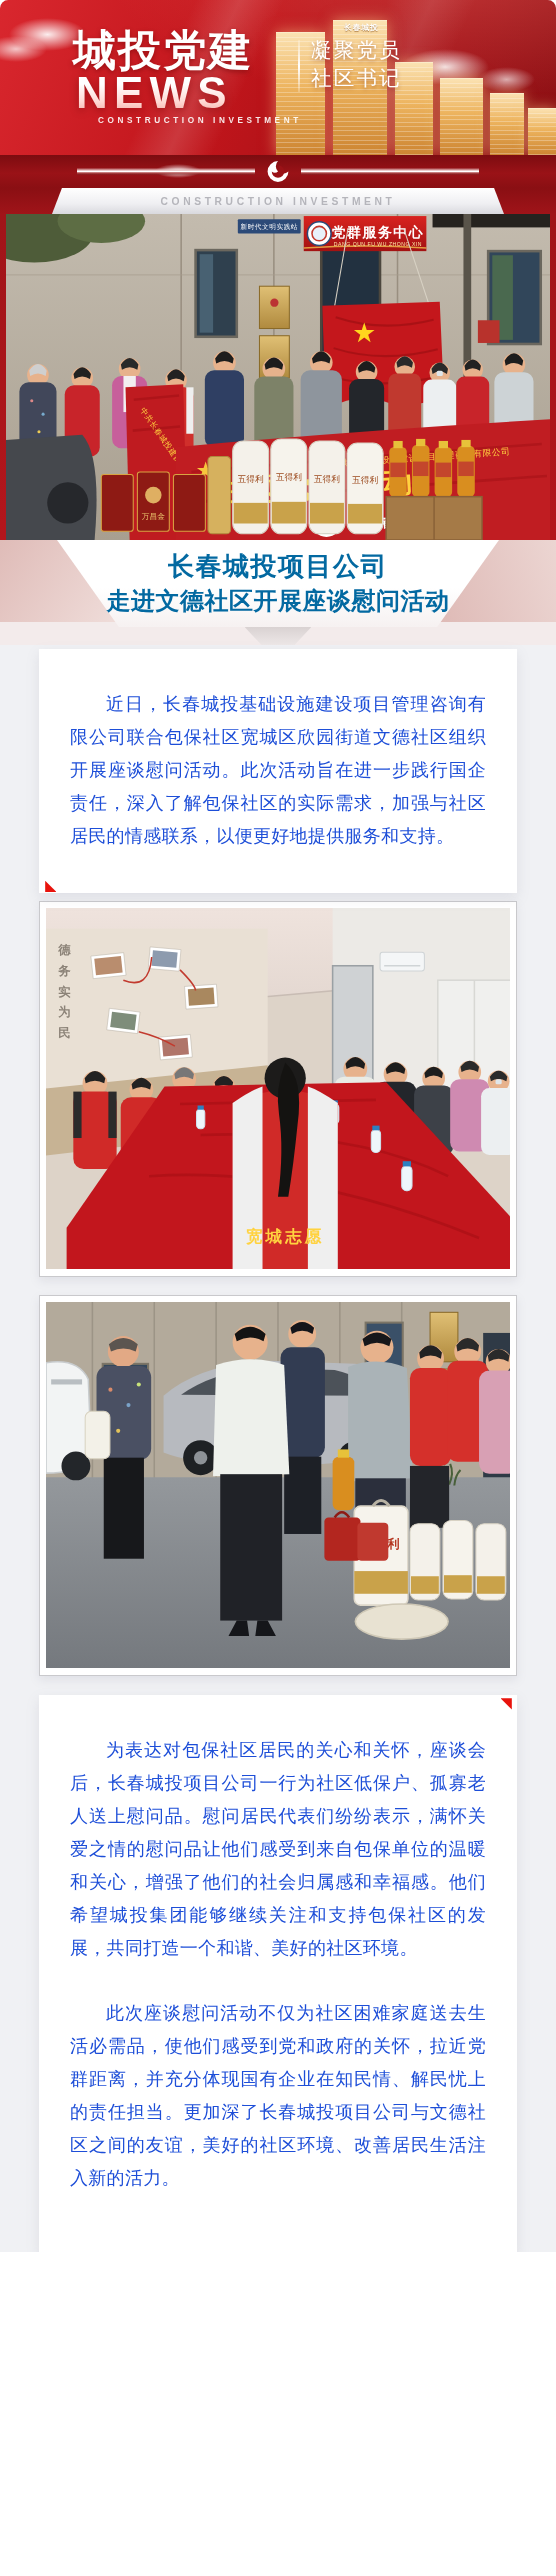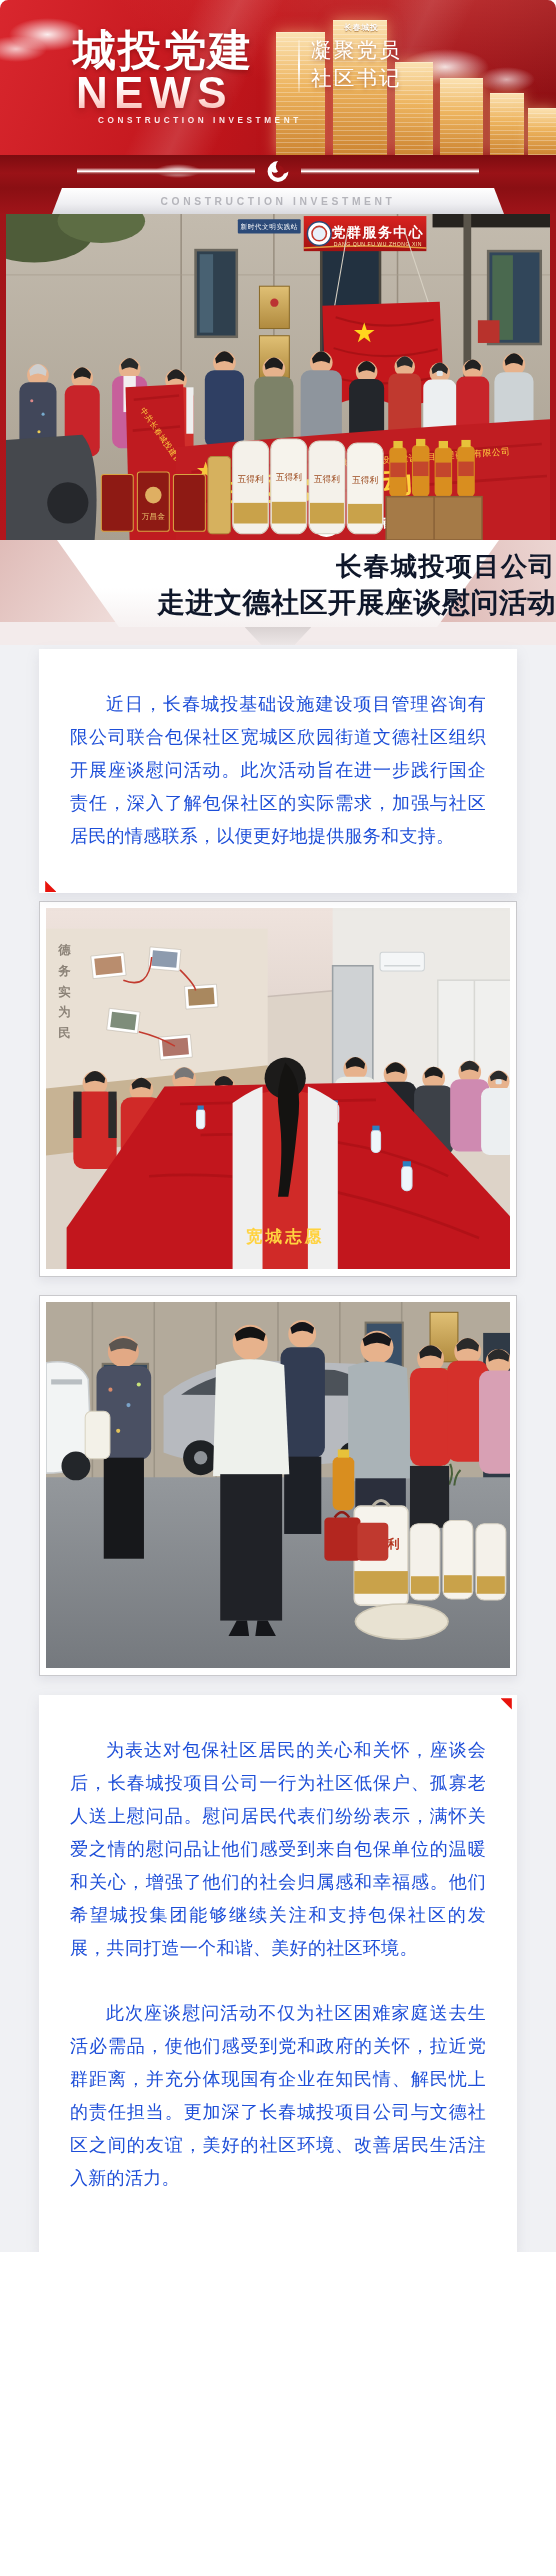--- a/index.html
+++ b/index.html
@@ -62,23 +62,23 @@
   
   .title-sec{position:relative;height:105px;background:#f3ebeb;overflow:hidden;}
   .title-deco{position:absolute;top:-20.6px;width:196px;height:103px;background:linear-gradient(100deg,#dcb5b1,#f0dedb);}
   .title-deco.left{left:-46px;transform:skewX(-26deg);}
   .title-deco.right{right:-46px;transform:skewX(26deg);}
   .title-stage{position:absolute;left:57px;right:57px;top:0;height:87px;
     background:linear-gradient(180deg,#ffffff 55%,#f6f1f1);
     clip-path:polygon(0 0,100% 0,86% 100%,14% 100%);}
   .title-tail{position:absolute;left:44%;right:44%;top:87px;height:18.5px;
     background:linear-gradient(180deg,#d9d2d2,#eee8e8);clip-path:polygon(0 0,100% 0,74% 100%,26% 100%);}
-  .title-text{position:absolute;left:0;right:0;top:11.3px;text-align:right;color:#0f172a;font-weight:900;}
+  .title-text{position:absolute;left:0;right:0;top:11.3px;text-align:center;color:#0369a1;font-weight:900;}
   .title-text .t1{font-size:26px;line-height:1.16;letter-spacing:1.5px;}
-  .title-text .t2{font-size:28px;line-height:1.16;letter-spacing:0.5px;margin-top:5.2px;}
+  .title-text .t2{font-size:24px;line-height:1.16;letter-spacing:0.5px;margin-top:5.2px;}
 
   
   .gray-zone{background:#f0f1f4;padding-top:4.1px;}
   .card{position:relative;margin:0 39px;background:#ffffff;box-shadow:0 5.2px 12.4px rgba(130,130,150,.16);padding:39px 31px 40px;}
   .card p{margin:0;font-size:18px;line-height:33px;color:#1d4ed8;text-align:justify;text-indent:2em;letter-spacing:0.3px;}
   .card p + p{margin-top:32px;}
   .card.c2{margin-top:15.5px;min-height:258px;}
   .card.c3{margin-top:19.6px;padding-bottom:57px;}
   .tri{position:absolute;width:11.3px;height:11.3px;background:#e8130c;}
   .tri.bl{left:6.2px;bottom:1px;clip-path:polygon(0 0,0 100%,100% 100%);}

